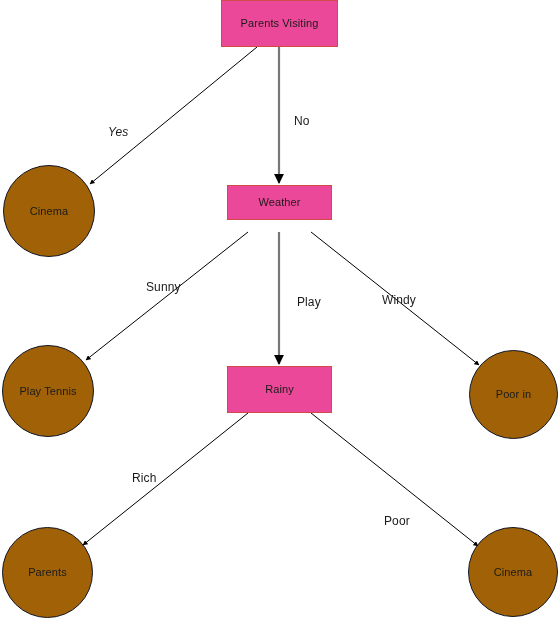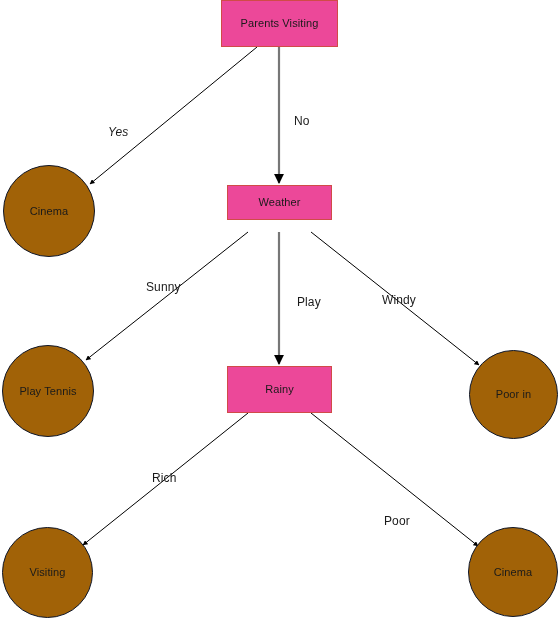--- a/index.html
+++ b/index.html
@@ -78,21 +78,21 @@
         <line x1="311" y1="413" x2="478" y2="546" stroke="#000000" stroke-width="1" marker-end="url(#arrow-black)"></line>
       </g>
   </svg>
 
   <div id="edge-labels">
       <div class="edge-label" style="left: 108px; top: 125px; font-style: italic;">Yes</div>
       <div class="edge-label" style="left: 294px; top: 114px;">No</div>
       <div class="edge-label" style="left: 146px; top: 280px;">Sunny</div>
       <div class="edge-label" style="left: 297px; top: 295px;">Play</div>
       <div class="edge-label" style="left: 382px; top: 293px;">Windy</div>
-      <div class="edge-label" style="left: 152px; top: 471px; text-align: center;">Rich</div>
+      <div class="edge-label" style="left: 132px; top: 471px; text-align: center;">Rich</div>
       <div class="edge-label" style="left: 384px; top: 473px; margin-top: 41px;">Poor</div>
     </div>
   <div id="nodes">
       <div class="node node-decision" style="left: 221px; top: 0px; width: 117px; height: 47px;">
         <span class="node-label">Parents Visiting</span>
       </div>
       <div class="node node-leaf" style="left: 3px; top: 165px; width: 92px; height: 92px;">
         <span class="node-label">Cinema</span>
       </div>
       <div class="node node-decision" style="left: 227px; top: 185px; width: 105px; height: 35px;">
@@ -101,20 +101,20 @@
       <div class="node node-leaf" style="left: 2px; top: 345px; width: 92px; height: 92px; text-align: right;">
         <span class="node-label">Play Tennis</span>
       </div>
       <div class="node node-decision" style="left: 227px; top: 366px; width: 105px; height: 47px;">
         <span class="node-label">Rainy</span>
       </div>
       <div class="node node-leaf" style="left: 469px; top: 350px; width: 89px; height: 89px;">
         <span class="node-label">Poor in</span>
       </div>
       <div class="node node-leaf" style="left: 2px; top: 527px; width: 91px; height: 91px;">
-        <span class="node-label">Visiting</span>
+        <span class="node-label">Parents</span>
       </div>
       <div class="node node-leaf" style="left: 468px; top: 527px; width: 90px; height: 90px;">
         <span class="node-label">Cinema</span>
       </div>
     </div>
 
 </div>
 
 </body></html>

